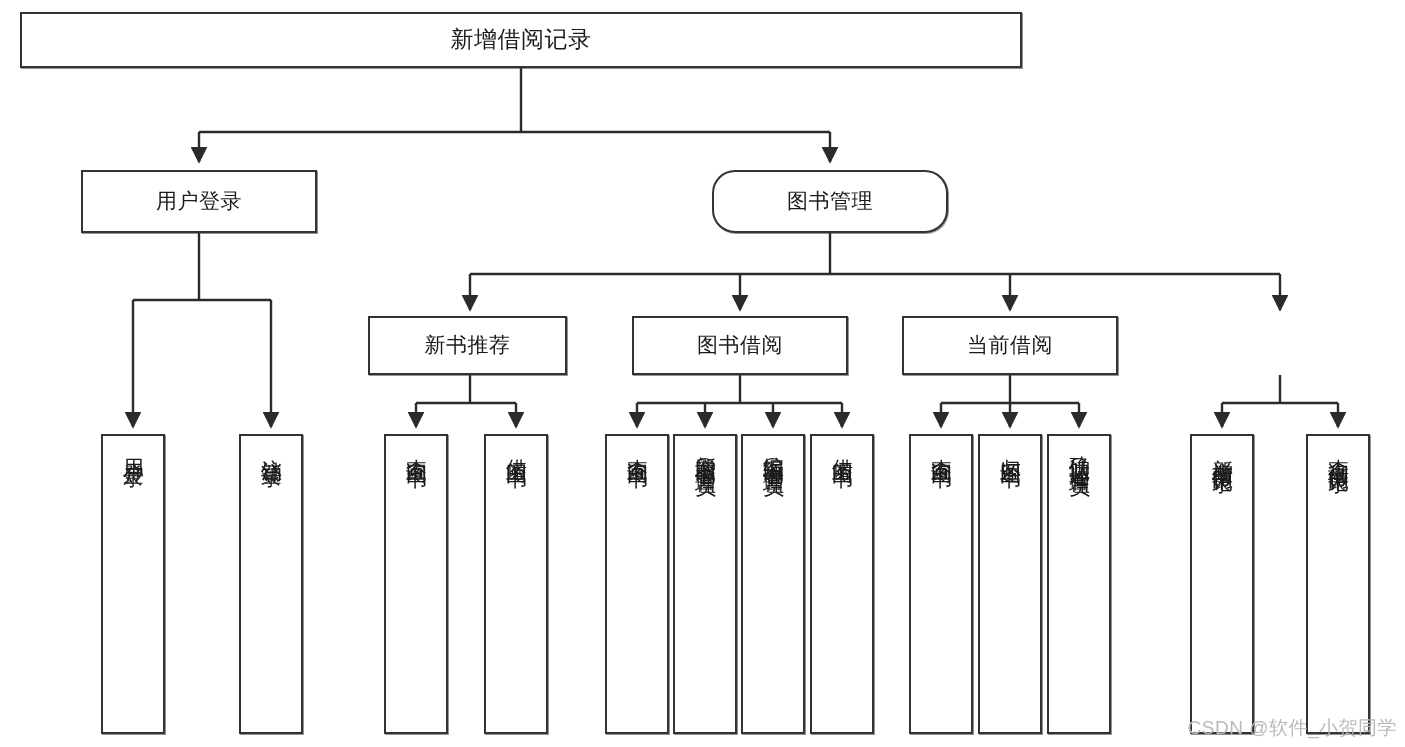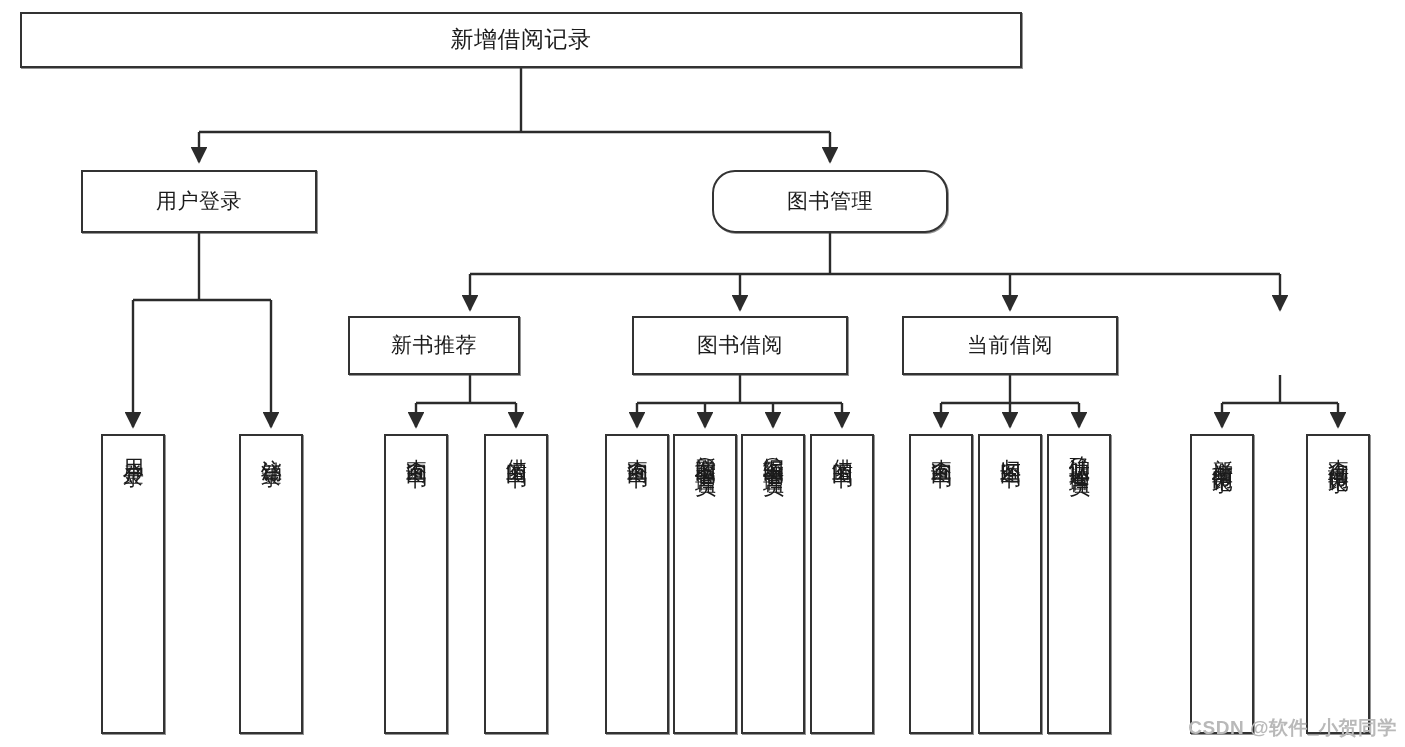--- a/index.html
+++ b/index.html
@@ -75,21 +75,20 @@
   
   #watermark {
     position: absolute;
     right: 8px;
     bottom: 6px;
     color: #b9b9b9;
     font-size: 19px;
     letter-spacing: 0.5px;
     user-select: none;
     white-space: nowrap;
-    font-weight: bold;
   }
 </style>
 </head>
 <body>
 
 <div id="diagram-root">
 
   <svg id="connectors" viewBox="0 0 1405 747" width="1405" height="747" xmlns="http://www.w3.org/2000/svg">
     <defs>
       <marker id="arrow" viewBox="0 0 10 10" refX="9" refY="5" markerWidth="7" markerHeight="7" orient="auto-start-reverse">
@@ -145,21 +144,21 @@
   </div>
 
   <div class="node horizontal" style="left:81px; top:170px; width:236px; height:63px;">
     <span class="node-label">用户登录</span>
   </div>
 
   <div class="node horizontal" style="left:712px; top:170px; width:236px; height:63px;border-radius:23px;">
     <span class="node-label">图书管理</span>
   </div>
 
-  <div class="node horizontal" style="left:348px; top:316px; width:172px; height:59px;">
+  <div class="node horizontal" style="left:368px; top:316px; width:199px; height:59px;">
     <span class="node-label">新书推荐</span>
   </div>
 
   <div class="node horizontal" style="left:632px; top:316px; width:216px; height:59px;">
     <span class="node-label">图书借阅</span>
   </div>
 
   <div class="node horizontal" style="left:902px; top:316px; width:216px; height:59px;">
     <span class="node-label">当前借阅</span>
   </div>

